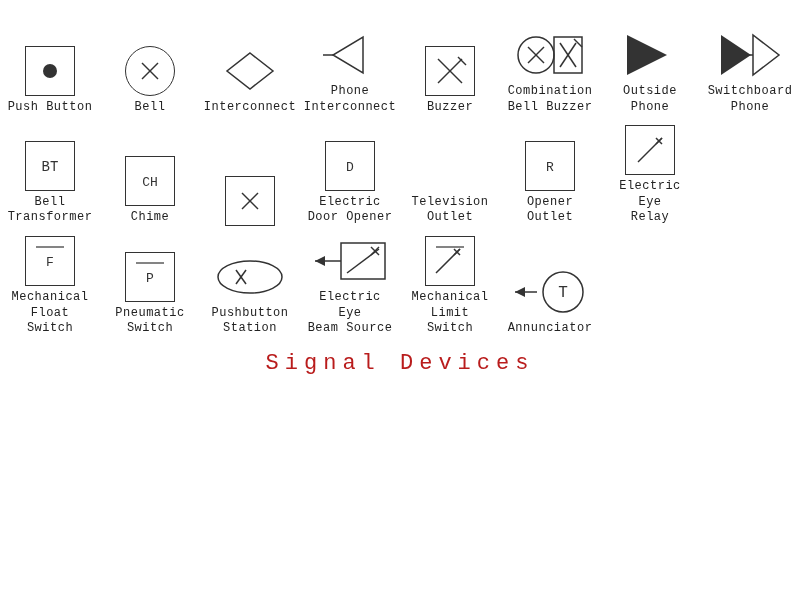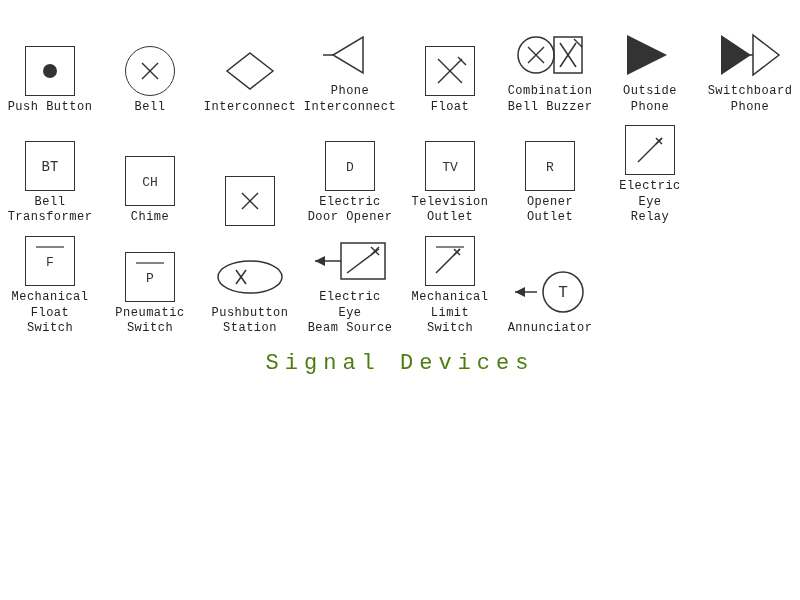--- a/index.html
+++ b/index.html
@@ -52,21 +52,21 @@
       font-family: 'Courier New', monospace;
       letter-spacing: 0.5px;
     }
     
     svg {
       overflow: visible;
     }
     .title {
       font-size: 22px;
       letter-spacing: 6px;
-      color: #4d7c0f;
+      color: #b91c1c;
       margin-top: 14px;
       font-family: 'Courier New', monospace;
     }
   </style>
 </head>
 <body>
 
 <div class="grid">
 
   <div class="row">
@@ -110,21 +110,21 @@
     </div>
 
     <div class="symbol-item">
       <div class="symbol-box">
         <svg width="44" height="44" viewBox="0 0 44 44">
           <line x1="10" y1="10" x2="34" y2="34" stroke="#333" stroke-width="1.5"></line>
           <line x1="34" y1="10" x2="10" y2="34" stroke="#333" stroke-width="1.5"></line>
           <line x1="30" y1="8" x2="38" y2="16" stroke="#333" stroke-width="1.5"></line>
         </svg>
       </div>
-      <div class="symbol-label">Float</div>
+      <div class="symbol-label">Buzzer</div>
     </div>
 
     <div class="symbol-item">
       <div style="width:70px;height:50px;display:flex;align-items:center;justify-content:center;">
         <svg width="68" height="44" viewBox="0 0 68 44">
 
           <ellipse cx="20" cy="22" rx="18" ry="18" fill="none" stroke="#333" stroke-width="1.5"></ellipse>
           <line x1="12" y1="14" x2="28" y2="30" stroke="#333" stroke-width="1.5"></line>
           <line x1="28" y1="14" x2="12" y2="30" stroke="#333" stroke-width="1.5"></line>
 
@@ -195,25 +195,20 @@
     <div class="symbol-item">
       <div class="symbol-box">
         <svg width="44" height="44" viewBox="0 0 44 44">
           <text x="22" y="27" text-anchor="middle" font-size="13" font-family="Courier New" fill="#333">D</text>
         </svg>
       </div>
       <div class="symbol-label">Electric<br>Door  Opener</div>
     </div>
 
     <div class="symbol-item">
-      <div class="symbol-box">
-        <svg width="44" height="44" viewBox="0 0 44 44">
-          <text x="22" y="27" text-anchor="middle" font-size="13" font-family="Courier New" fill="#333">TV</text>
-        </svg>
-      </div>
       <div class="symbol-label">Television<br>Outlet</div>
     </div>
 
     <div class="symbol-item">
       <div class="symbol-box">
         <svg width="44" height="44" viewBox="0 0 44 44">
           <text x="22" y="27" text-anchor="middle" font-size="13" font-family="Courier New" fill="#333">R</text>
         </svg>
       </div>
       <div class="symbol-label">Opener  Outlet</div>

